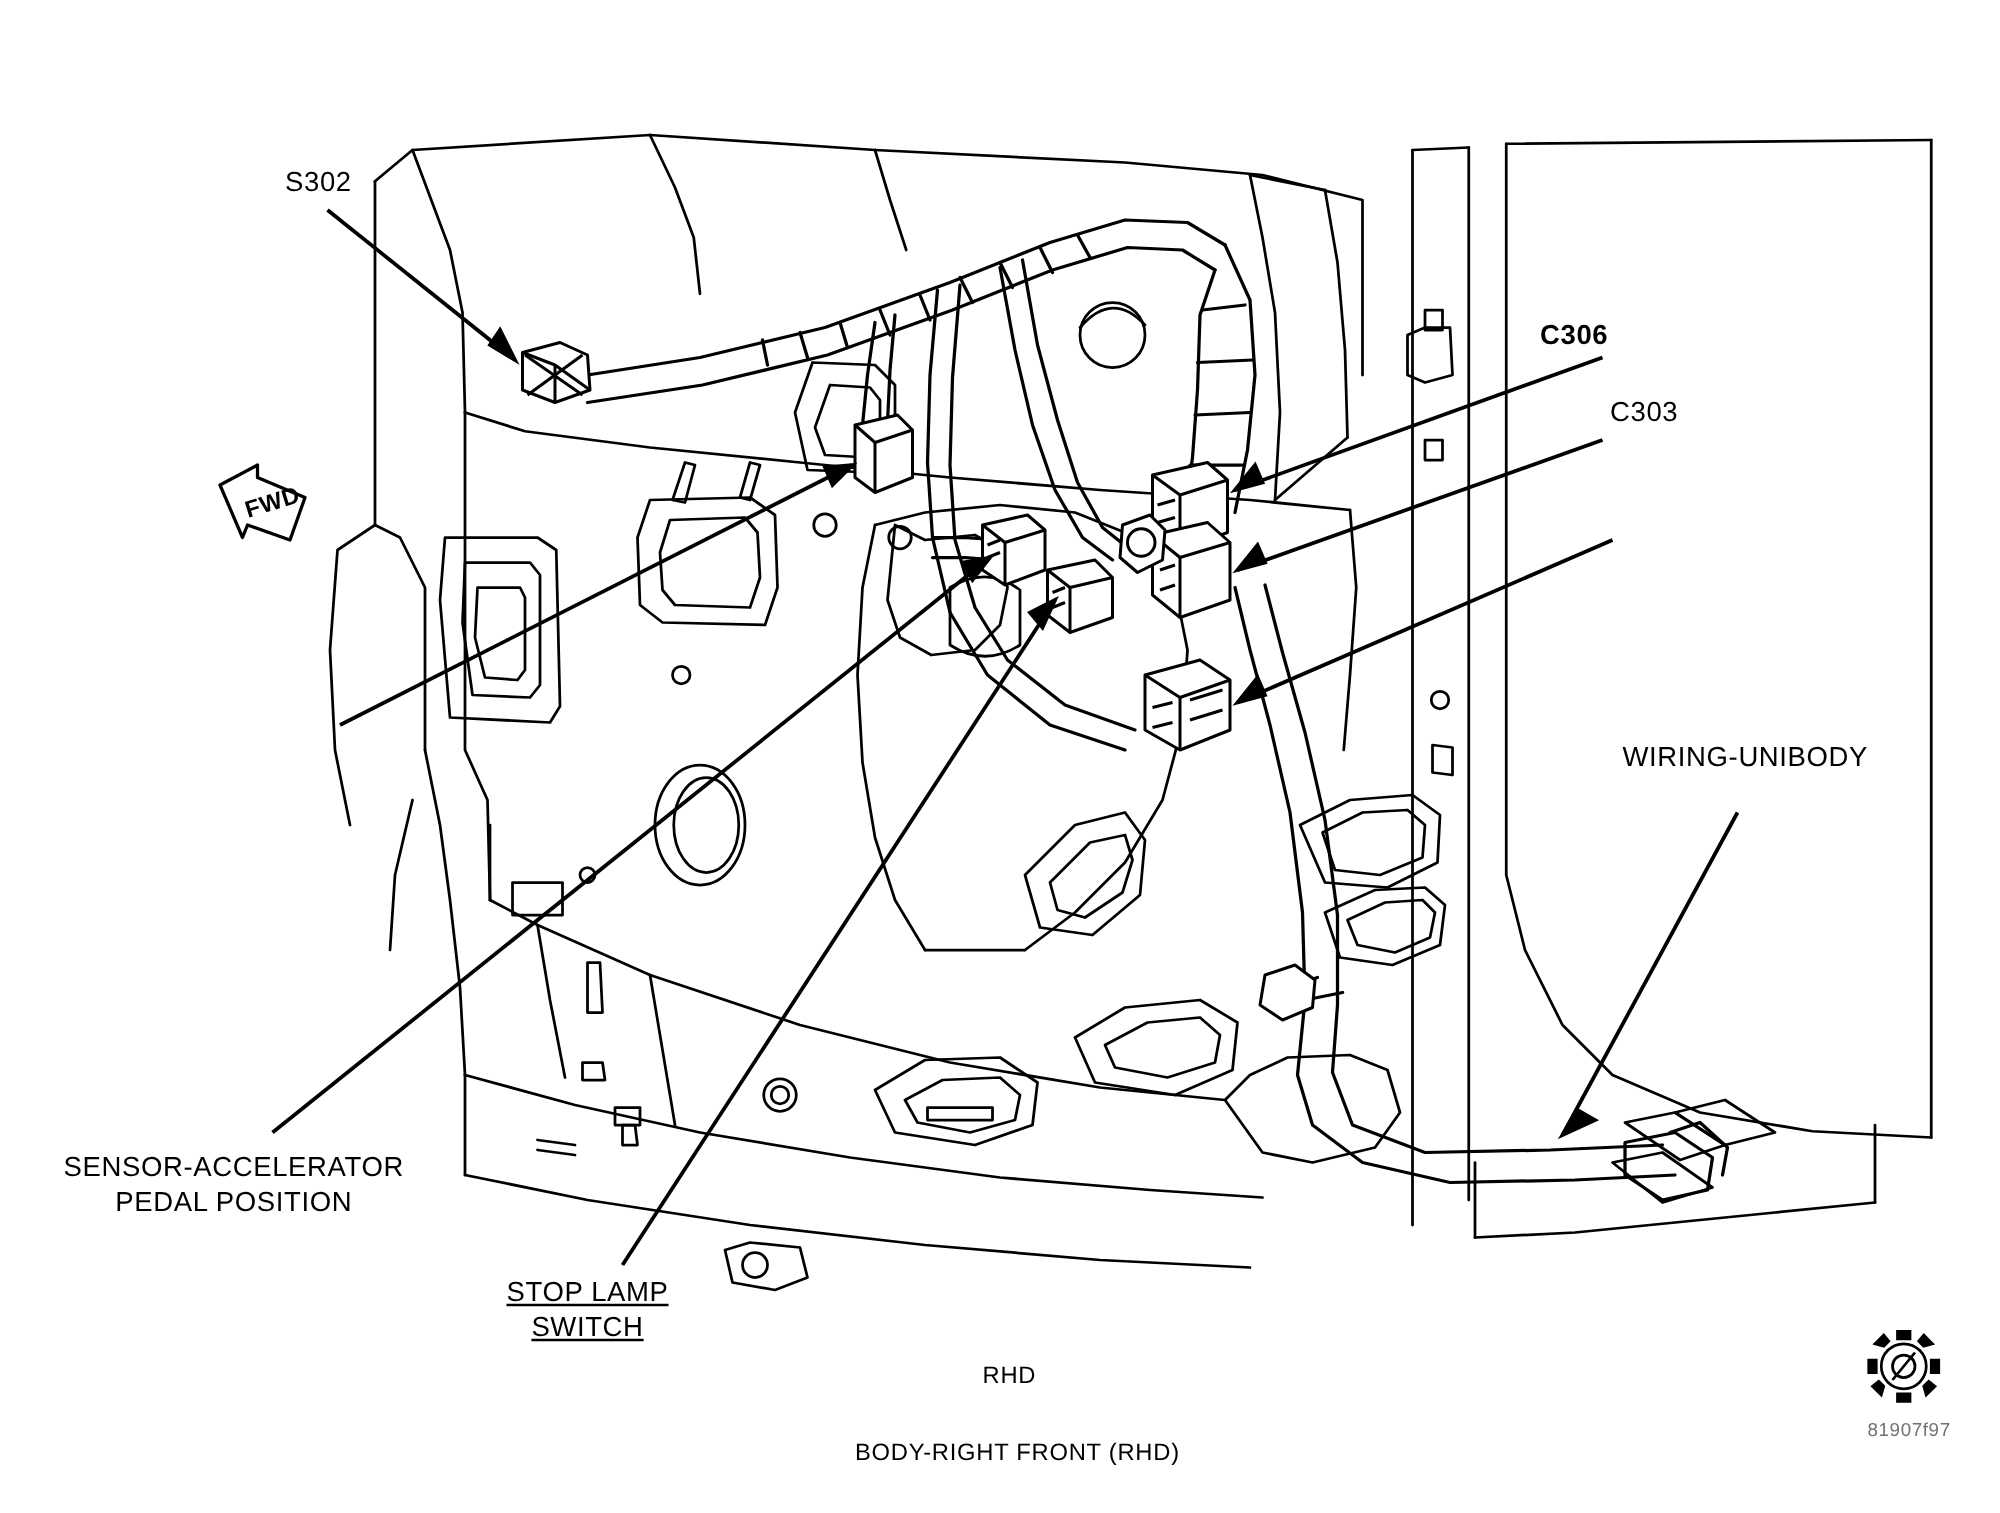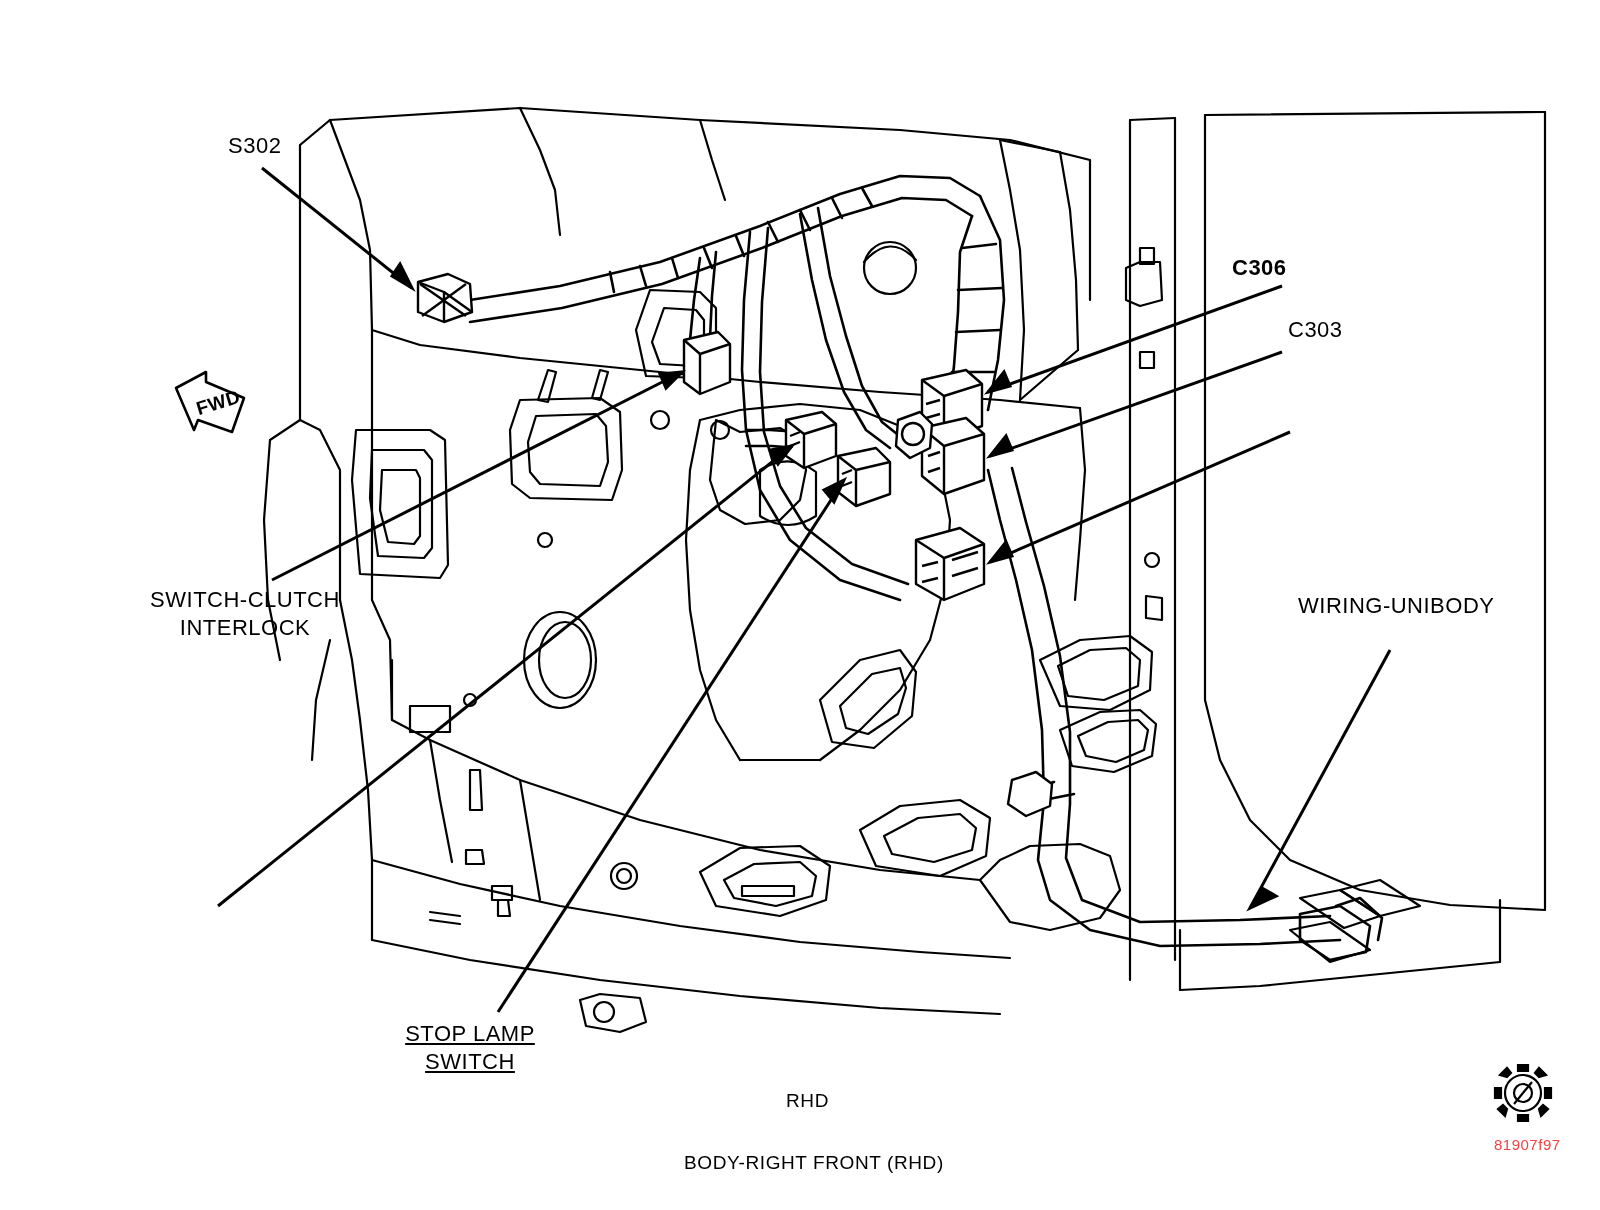--- a/index.html
+++ b/index.html
@@ -39,21 +39,21 @@
     font-size: 19px;
     letter-spacing: 0.6px;
     color: #000;
     white-space: pre;
   }
   .partnum {
     position: absolute;
     font-family: "Liberation Sans", sans-serif;
     font-size: 15px;
     letter-spacing: 0.5px;
-    color: #ef4444;
+    color: #737373;
   }
   .fwd-text {
     position: absolute;
     font-family: "Liberation Sans", sans-serif;
     font-size: 19px;
     font-weight: bold;
     color: #000;
     transform: rotate(-17deg);
     letter-spacing: 0.5px;
   }
@@ -316,23 +316,23 @@
 
   <div class="label left" style="left:228px; top:132px;">S302</div>
 
   <div class="label left" style="left:1232px; top:254px;font-weight:bold;">C306</div>
 
   <div class="label left" style="left:1288px; top:316px;">C303</div>
 
 
   <div class="label left" style="left:1298px; top:592px;">WIRING-UNIBODY</div>
 
-  <div class="label center" style="left:100px; top:586px; width:290px;">SWITCH-CLUTCH
-INTERLOCK</div>
-
+
+  <div class="label center" style="left:44px; top:920px; width:286px;">SENSOR-ACCELERATOR
+PEDAL POSITION</div>
 
   <div class="label center" style="left:370px; top:1020px; width:200px;text-decoration:underline;">STOP LAMP
 SWITCH</div>
 
   <div class="fwd-text" style="left:196px; top:392px;">FWD</div>
 
   <div class="caption" style="left:786px; top:1090px;">RHD</div>
 
   <div class="caption" style="left:684px; top:1152px;">BODY-RIGHT FRONT (RHD)</div>
 

